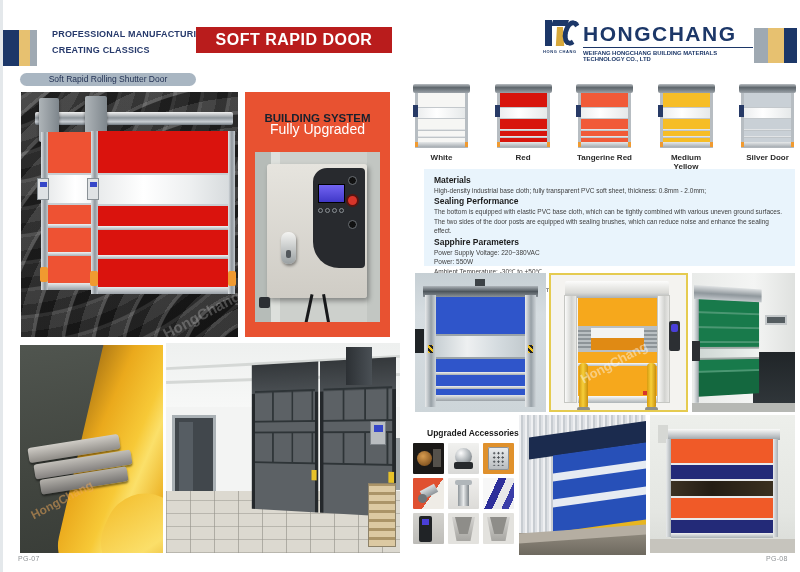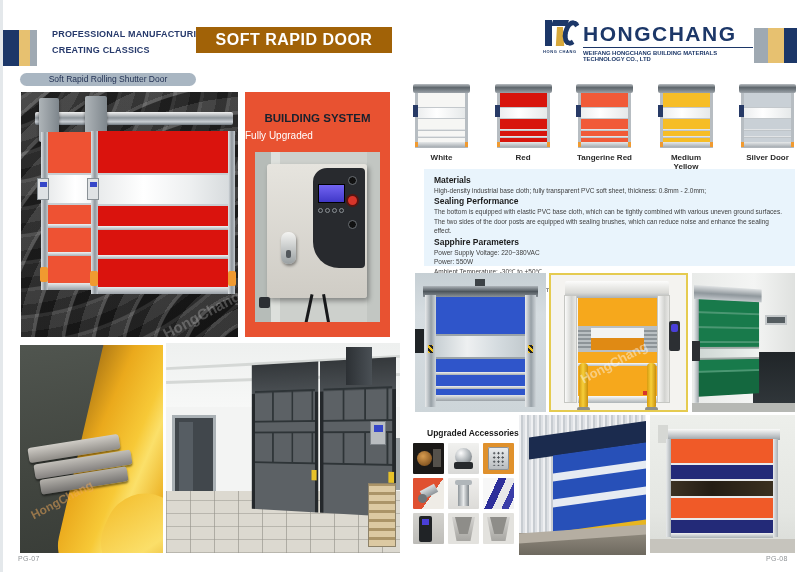--- a/index.html
+++ b/index.html
@@ -8,21 +8,21 @@
   .edge { position:absolute; left:0; top:0; width:3px; height:572px; background:#e4e8eb; }
 
   
   .stripes { position:absolute; left:3px; top:30px; width:34px; height:36px; display:flex; }
   .stripes i { display:block; height:100%; }
   .stripes .s1 { width:16px; background:#1c3768; }
   .stripes .s2 { width:11px; background:#e7c170; }
   .stripes .s3 { width:7px;  background:#9fa9b2; }
   .slogan { position:absolute; left:52px; top:29px; color:#26396b; font-weight:bold; font-size:9px; letter-spacing:.2px; }
   .slogan div { margin-bottom:6px; }
-  .banner { position:absolute; left:196px; top:27px; width:196px; height:26px; background:#a16207;
+  .banner { position:absolute; left:196px; top:27px; width:196px; height:26px; background:#b91c1c;
             color:#fff; font-weight:bold; font-size:16px; letter-spacing:.5px; text-align:center; line-height:26px; }
   .logo-mark { position:absolute; left:543px; top:18px; width:38px; height:30px; }
   .lm-bar { position:absolute; background:#1c3768; }
   .lm-b1 { left:2px; top:2px; width:7px; height:26px; }
   .lm-b2 { left:9px; top:2px; width:16px; height:6px; transform:skewX(-18deg); }
   .lm-gate { position:absolute; left:11px; top:9px; width:12px; height:19px; background:#d8a93c; clip-path:polygon(15% 100%,25% 0,75% 0,85% 100%); }
   .lm-c { position:absolute; left:20px; top:2px; width:17px; height:26px; border:5px solid #1c3768; border-radius:50%; border-right-color:transparent; transform:rotate(14deg); }
   .lm-cap { position:absolute; left:0; top:31px; width:44px; font-size:4px; font-weight:bold; color:#1c3768; letter-spacing:.6px; }
   .logo-name { position:absolute; left:583px; top:22px; font-size:21px; font-weight:bold; color:#1c3768; letter-spacing:1.5px; }
   .logo-sub  { position:absolute; left:583px; top:47px; width:170px; font-size:5.9px; font-weight:bold; color:#1c3768; border-top:1px solid #1c3768; padding-top:2px; }
@@ -57,21 +57,21 @@
   .rd-bottom { position:absolute; left:7px; right:7px; bottom:0; height:7px; background:linear-gradient(#e8eaeb,#9aa1a7); }
   .rd-ctrl { position:absolute; left:-4px; top:29%; width:12px; height:22px; background:#dfe2e4; border:1px solid #8a9196; }
   .rd-ctrl::before { content:""; position:absolute; left:2px; top:3px; width:7px; height:5px; background:#3647c8; }
   .rd-handle { position:absolute; bottom:5%; width:8px; height:15px; background:#f09a30; border-radius:2px; }
   .rd-handle.hl { left:-1px; } .rd-handle.hr { right:-1px; }
   .rd-back  { left:20px; top:40px; width:92px; height:158px; --dc:#ee5233; }
   .rd-front { left:70px; top:39px; width:144px; height:163px; --dc:#da130d; }
 
   .control-card { position:absolute; left:245px; top:92px; width:145px; height:245px; background:#e85231; }
   .cc-title { position:absolute; left:0; top:20px; width:100%; text-align:center; color:#18212e; font-weight:bold; font-size:11.5px; }
-  .cc-sub   { position:absolute; left:0; top:38px; width:100%; color:#fff; font-size:10px; }
+  .cc-sub   { position:absolute; left:0; top:29px; width:100%; text-align:center; color:#fff; font-size:14px; }
   .cc-photo { position:absolute; left:10px; top:60px; width:125px; height:170px; overflow:hidden;
       background:linear-gradient(90deg,#b6bcb8 0 13%, #dde0dc 13% 20%, #cdd0cc 20% 90%, #c2c6c2 90%); }
   .cb-box { position:absolute; left:12px; top:12px; width:100px; height:134px; border-radius:3px;
       background:linear-gradient(#e6e4de,#cfccc5); box-shadow:2px 3px 5px rgba(0,0,0,.35); }
   .cb-panel { position:absolute; right:2px; top:4px; width:52px; height:100px; background:#282a2e; border-radius:14px 4px 4px 26px; }
   .cb-screen { position:absolute; left:5px; top:16px; width:27px; height:19px; border:1px solid #000;
       background:linear-gradient(#7264f2,#4038c8); }
   .cb-dots { position:absolute; left:5px; top:40px; display:flex; gap:2px; }
   .cb-dots i { width:5px; height:5px; border:1px solid #8a8f94; border-radius:50%; }
   .cb-btn-top, .cb-btn-bot { position:absolute; right:8px; width:9px; height:9px; background:#111; border:1px solid #6a6f74; border-radius:50%; }

